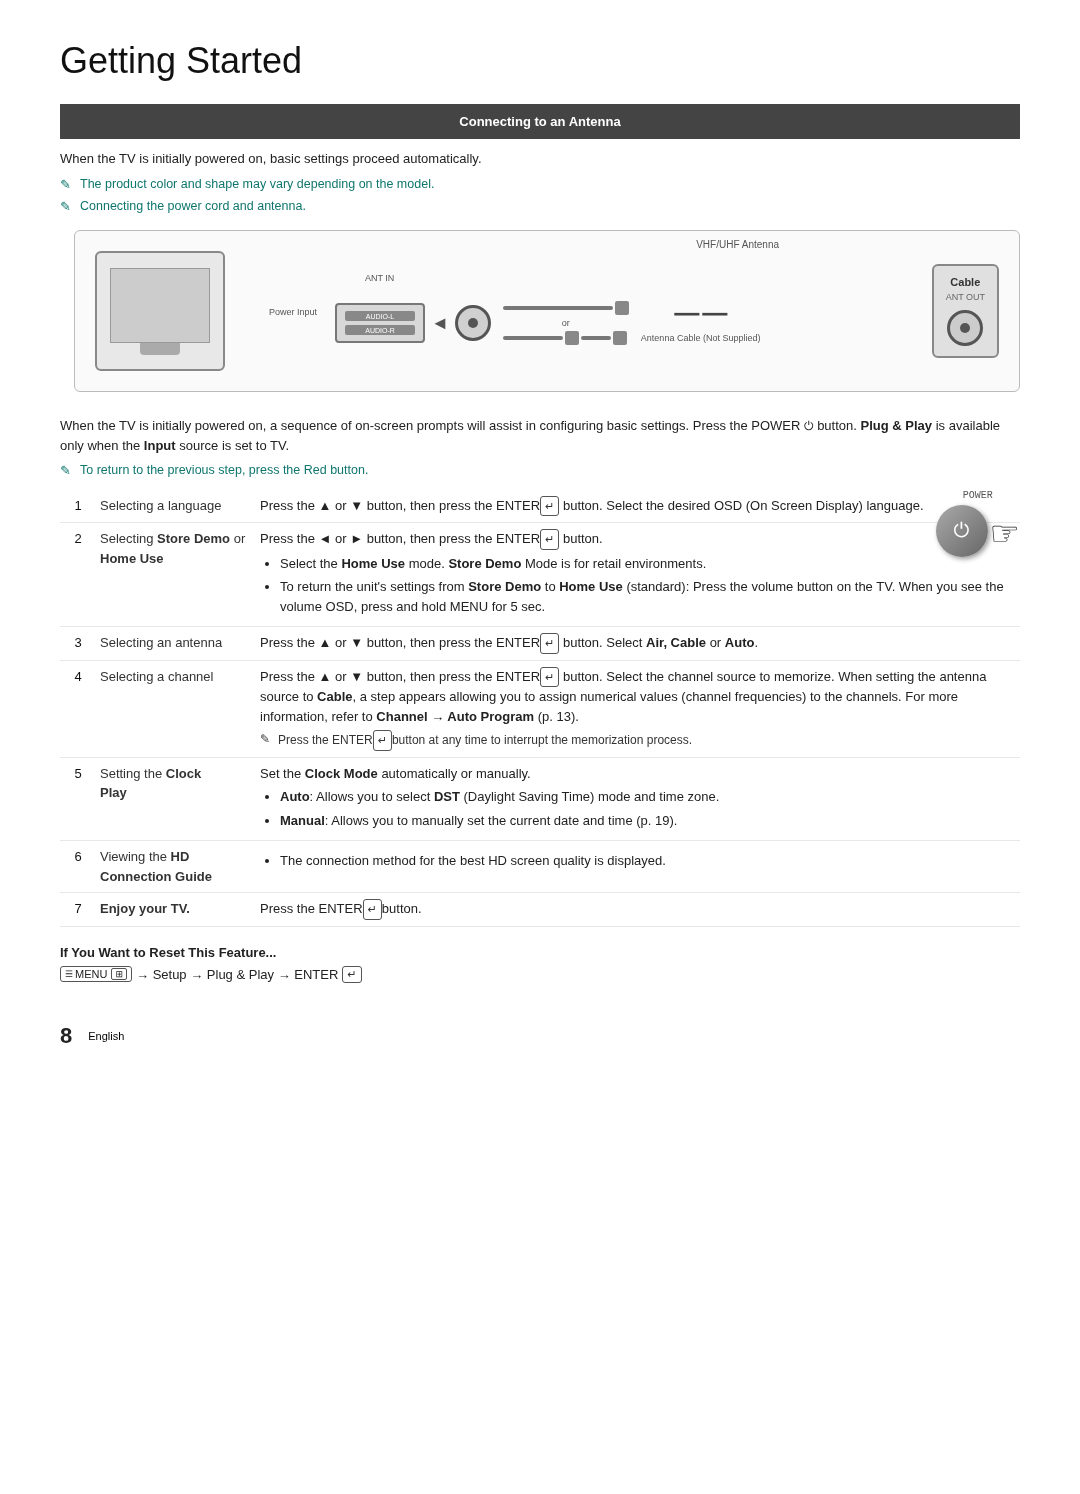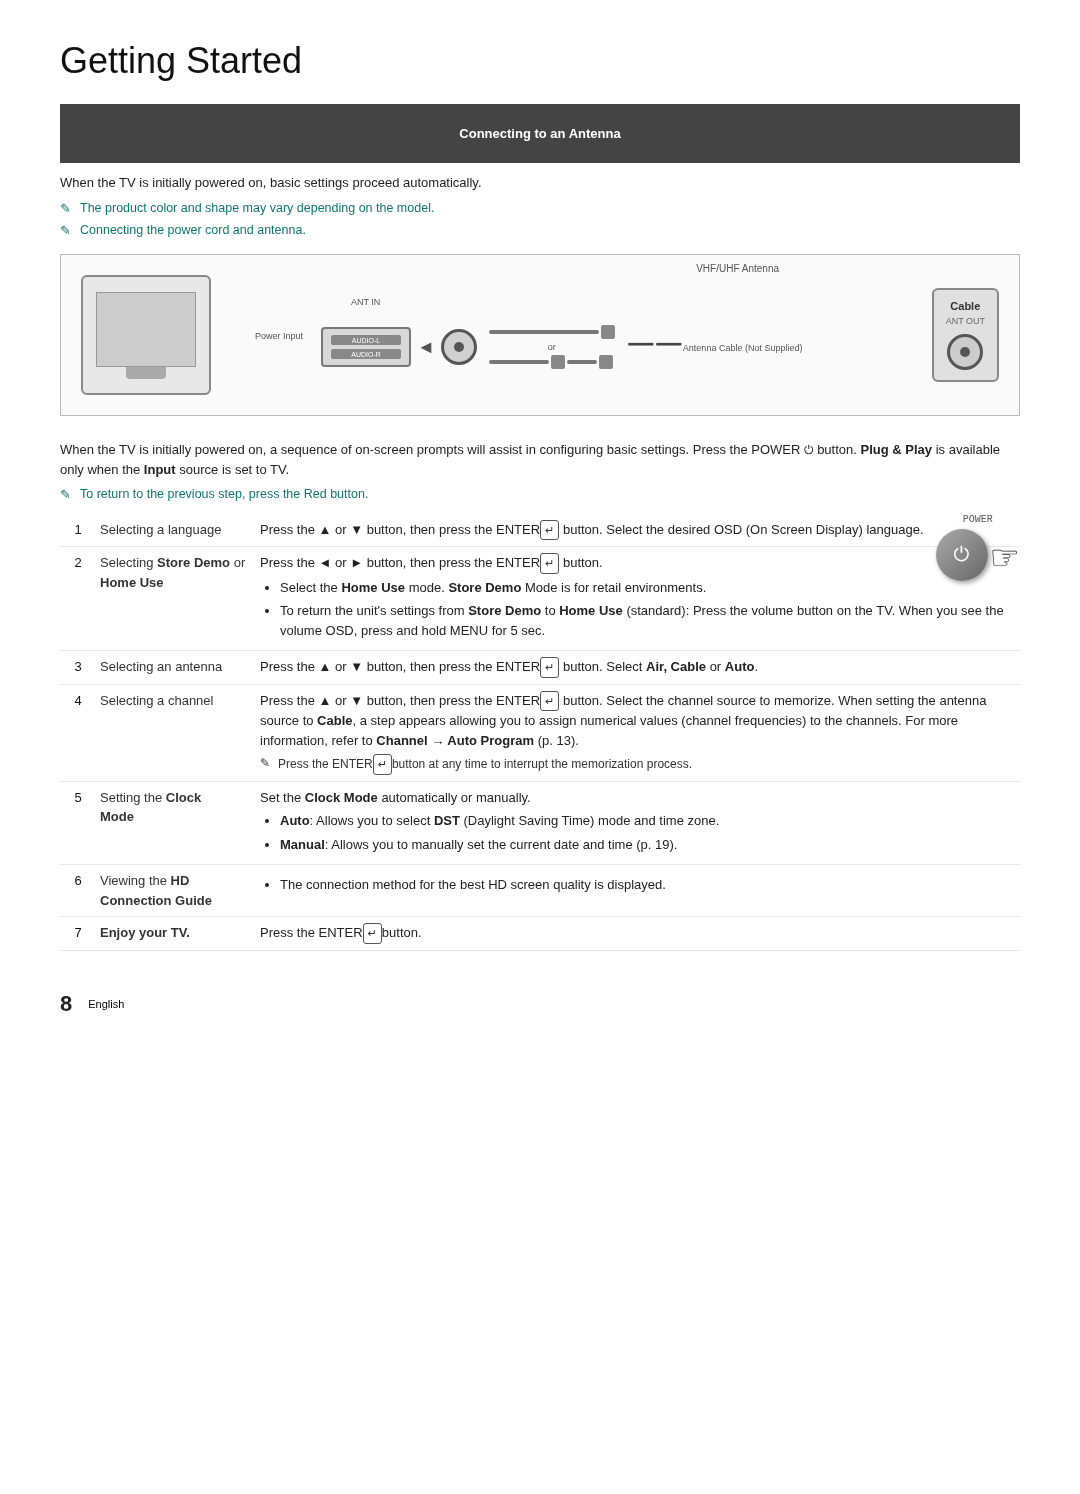--- a/index.html
+++ b/index.html
@@ -17,21 +17,21 @@
       font-weight: 300;
       margin-bottom: 22px;
       color: #111;
     }
     .section-header {
       background: #444;
       color: #fff;
       text-align: center;
       font-weight: bold;
       font-size: 13px;
-      padding: 22px 0;
+      padding: 10px 0;
       margin-bottom: 10px;
     }
     .section-block {
       margin-bottom: 24px;
     }
     p.body-text {
       margin-bottom: 6px;
       font-size: 13px;
       line-height: 1.5;
     }
@@ -44,23 +44,23 @@
       line-height: 1.5;
     }
     .note-line::before {
       content: "✎";
       position: absolute;
       left: 0;
       font-size: 13px;
     }
     .diagram-box {
       border: 1px solid #bbb;
-      border-radius: 0;
+      border-radius: 6px;
       padding: 20px;
-      margin: 14px 0 24px 0;
+      margin: 14px 0 24px 14px;
       position: relative;
       min-height: 160px;
       background: #fafafa;
       display: flex;
       align-items: flex-end;
       justify-content: space-between;
     }
     .diagram-inner {
       display: flex;
       align-items: center;
@@ -277,21 +277,21 @@
               <div style="font-size:9px;color:#555;text-align:center;margin:-2px 0;">or</div>
               <div style="display:flex;align-items:center;gap:2px;">
                 <div style="width:60px;height:4px;background:#777;border-radius:2px;"></div>
                 <div style="width:14px;height:14px;background:#888;border-radius:2px;"></div>
                 <div style="width:30px;height:4px;background:#777;border-radius:2px;"></div>
                 <div style="width:14px;height:14px;background:#888;border-radius:2px;"></div>
               </div>
             </div>
           </div>
 
-          <div style="display:flex;flex-direction:row;align-items:center;">
+          <div style="display:flex;flex-direction:column;align-items:center;">
             <div class="antenna-symbol">𝍠𝍠</div>
             <div style="font-size:9px;color:#555;margin-top:2px;">Antenna Cable (Not Supplied)</div>
           </div>
         </div>
       </div>
 
       <div class="cable-box-right">
         <div class="cable-label-top">Cable</div>
         <div style="font-size:9px;color:#666;">ANT OUT</div>
         <div style="width:36px;height:36px;border:3px solid #555;border-radius:50%;background:#ccc;display:flex;align-items:center;justify-content:center;margin-top:4px;">
@@ -375,21 +375,21 @@
           <div class="note-step">
             <span>Press the ENTER</span><span class="enter-icon">↵</span><span>button at any time to interrupt the memorization process.</span>
           </div>
         </td>
       </tr>
 
       <tr>
         <td class="step-num">5</td>
         <td class="step-label">
           <span>Setting the </span><span class="bold">Clock</span><br>
-          <span class="bold"> Mode</span>
+          <span class="bold"> Play</span>
         </td>
         <td class="step-desc">
           <span>Set the </span><span class="bold">Clock Mode</span><span> automatically or manually.</span>
           <ul>
             <li><span class="bold">Auto</span><span>: Allows you to select </span><span class="bold">DST</span><span> (Daylight Saving Time) mode and time zone.</span></li>
             <li><span class="bold">Manual</span><span>: Allows you to manually set the current date and time (p. 19).</span></li>
           </ul>
         </td>
       </tr>
 
@@ -411,18 +411,30 @@
           <span class="bold">Enjoy your TV.</span>
         </td>
         <td class="step-desc">
           <span>Press the ENTER</span><span class="enter-icon">↵</span><span>button.</span>
         </td>
       </tr>
     </tbody>
       </table>
   </div>
 
+  <div class="reset-section">
+    <div class="reset-title">If You Want to Reset This Feature...</div>
+    <div class="reset-cmd">
+      <span style="font-size:11px;border:1px solid #555;border-radius:3px;padding:1px 4px;display:inline-flex;align-items:center;gap:2px;">
+        <span style="font-size:9px;">☰</span>
+        <span>MENU</span>
+        <span style="font-size:9px;border:1px solid #555;border-radius:2px;padding:0 3px;margin-left:2px;">⊞</span>
+      </span>
+      <span>→ Setup → Plug &amp; Play → ENTER</span>
+      <span class="enter-icon">↵</span>
+    </div>
+  </div>
 </div>
 
 <div class="page-footer">
   <span class="page-number">8</span>
   <span class="page-lang">English</span>
 </div>
 
 </body></html>

